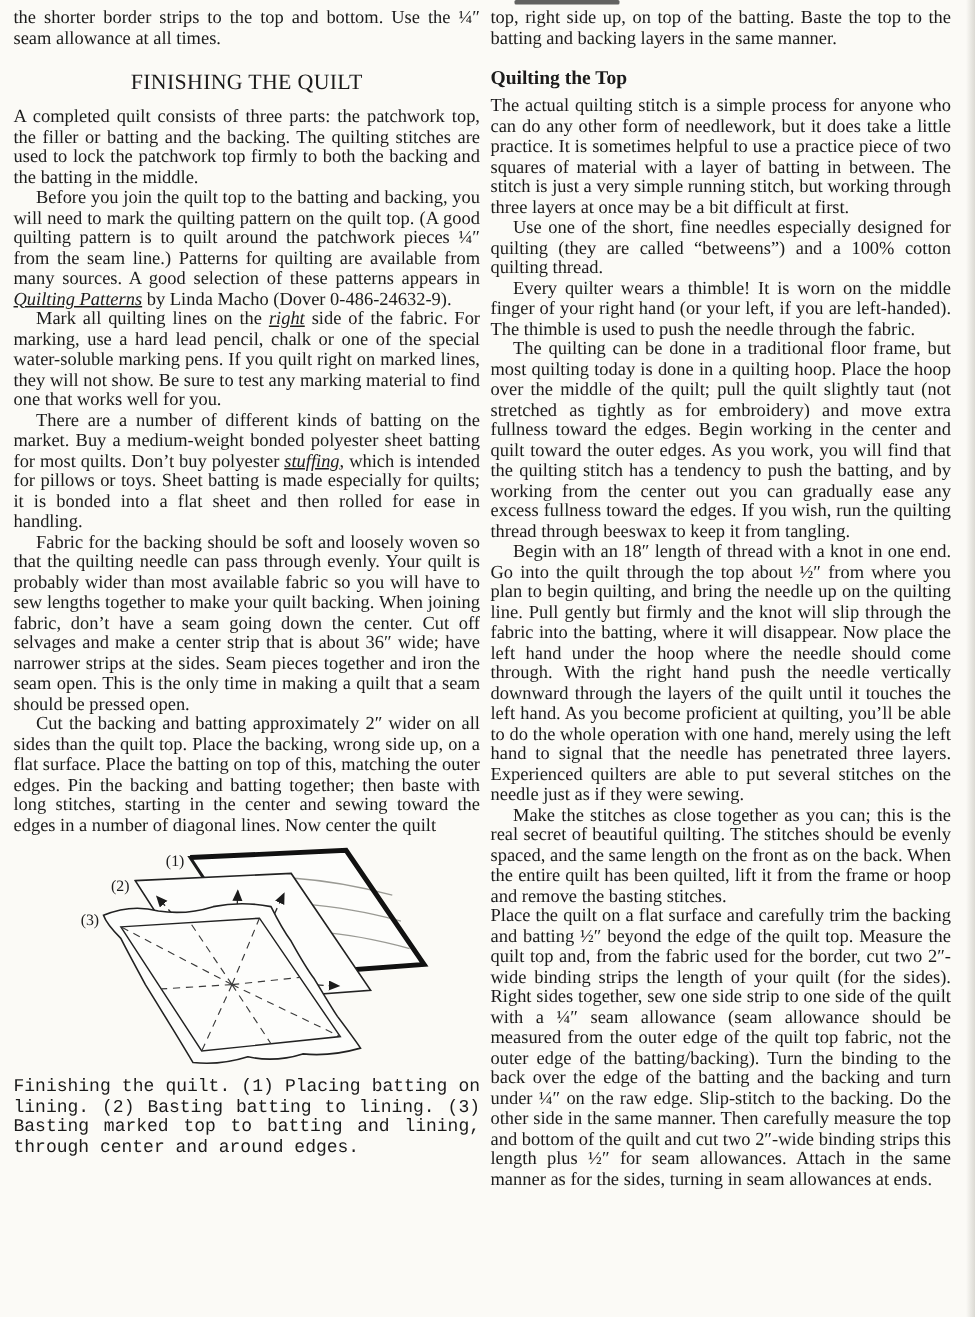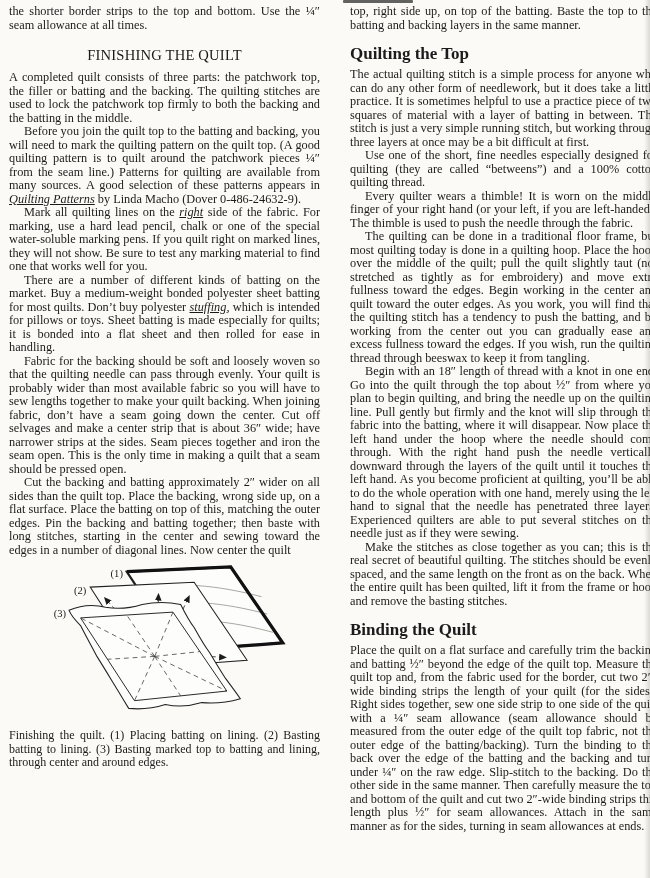--- a/index.html
+++ b/index.html
@@ -5,51 +5,52 @@
   * { box-sizing: border-box; }
   html, body { margin: 0; padding: 0; }
   body {
     width: 650px; height: 878px;
     background: #fbfaf6;
     color: #1b1b1b;
     font-family: "Liberation Serif", serif;
     position: relative;
     overflow: hidden;
   }
-  .page { display: flex; gap: 30px; padding: 5px 8px 0 9px; }
+  .page { display: flex; gap: 7px; padding: 5px 8px 0 9px; }
   .col { flex: 0 0 auto; }
   .col.left  { width: 311px; }
   .col.right { width: 307px; }
   .p {
     margin: 0;
     text-align: justify;
     font-size: 12.3px;
     line-height: 13.5px;
   }
   .in { text-indent: 15px; }
   h2.chapter {
     font-size: 14.6px;
     font-weight: 400;
     text-align: center;
     letter-spacing: 0.2px;
     margin: 15px 0 7px 0;
   }
   h3.sub {
-    font-size: 17px;
+    font-size: 13px;
     font-weight: 700;
     margin: 12px 0 4px 0;
   }
   .figure { margin: 7px 0 0 0; }
   .figure svg { display: block; margin-left: 20px; }
   .figlabel { font-size: 11px; fill: #1c1c1c; font-family: "Liberation Serif", serif; }
   .caption {
-    margin-top: 11px;
+    margin-top: 0;
     font-size: 12px;
     line-height: 13.6px;
     text-align: justify;
+    font-family: Liberation Mono, monospace;
   }
   em { font-style: italic; text-decoration: underline; }
   .scan-artifact {
     position: absolute; top: 0; left: 343px;
     width: 70px; height: 3px;
     background: #2f2f2f; opacity: 0.75; border-radius: 1px;
   }
   .scan-edge {
     position: absolute; top: 0; right: 0;
     width: 6px; height: 100%;
@@ -131,18 +132,17 @@
 
     <h3 class="sub">Quilting the Top</h3>
 
     <p class="p"><span>The actual quilting stitch is a simple process for anyone who can do any other form of needlework, but it does take a little practice. It is sometimes helpful to use a practice piece of two squares of material with a layer of batting in between. The stitch is just a very simple running stitch, but working through three layers at once may be a bit difficult at first.</span></p>
     <p class="p in"><span>Use one of the short, fine needles especially designed for quilting (they are called “betweens”) and a 100% cotton quilting thread.</span></p>
     <p class="p in"><span>Every quilter wears a thimble! It is worn on the middle finger of your right hand (or your left, if you are left-handed). The thimble is used to push the needle through the fabric.</span></p>
     <p class="p in"><span>The quilting can be done in a traditional floor frame, but most quilting today is done in a quilting hoop. Place the hoop over the middle of the quilt; pull the quilt slightly taut (not stretched as tightly as for embroidery) and move extra fullness toward the edges. Begin working in the center and quilt toward the outer edges. As you work, you will find that the quilting stitch has a tendency to push the batting, and by working from the center out you can gradually ease any excess fullness toward the edges. If you wish, run the quilting thread through beeswax to keep it from tangling.</span></p>
     <p class="p in"><span>Begin with an 18″ length of thread with a knot in one end. Go into the quilt through the top about ½″ from where you plan to begin quilting, and bring the needle up on the quilting line. Pull gently but firmly and the knot will slip through the fabric into the batting, where it will disappear. Now place the left hand under the hoop where the needle should come through. With the right hand push the needle vertically downward through the layers of the quilt until it touches the left hand. As you become proficient at quilting, you’ll be able to do the whole operation with one hand, merely using the left hand to signal that the needle has penetrated three layers. Experienced quilters are able to put several stitches on the needle just as if they were sewing.</span></p>
     <p class="p in"><span>Make the stitches as close together as you can; this is the real secret of beautiful quilting. The stitches should be evenly spaced, and the same length on the front as on the back. When the entire quilt has been quilted, lift it from the frame or hoop and remove the basting stitches.</span></p>
 
-    <h3 class="sub">Binding the Quilt</h3>
 
     <p class="p"><span>Place the quilt on a flat surface and carefully trim the backing and batting ½″ beyond the edge of the quilt top. Measure the quilt top and, from the fabric used for the border, cut two 2″-wide binding strips the length of your quilt (for the sides). Right sides together, sew one side strip to one side of the quilt with a ¼″ seam allowance (seam allowance should be measured from the outer edge of the quilt top fabric, not the outer edge of the batting/backing). Turn the binding to the back over the edge of the batting and the backing and turn under ¼″ on the raw edge. Slip-stitch to the backing. Do the other side in the same manner. Then carefully measure the top and bottom of the quilt and cut two 2″-wide binding strips this length plus ½″ for seam allowances. Attach in the same manner as for the sides, turning in seam allowances at ends.</span></p>
   </div>
 
 </div>
 
 </body></html>

